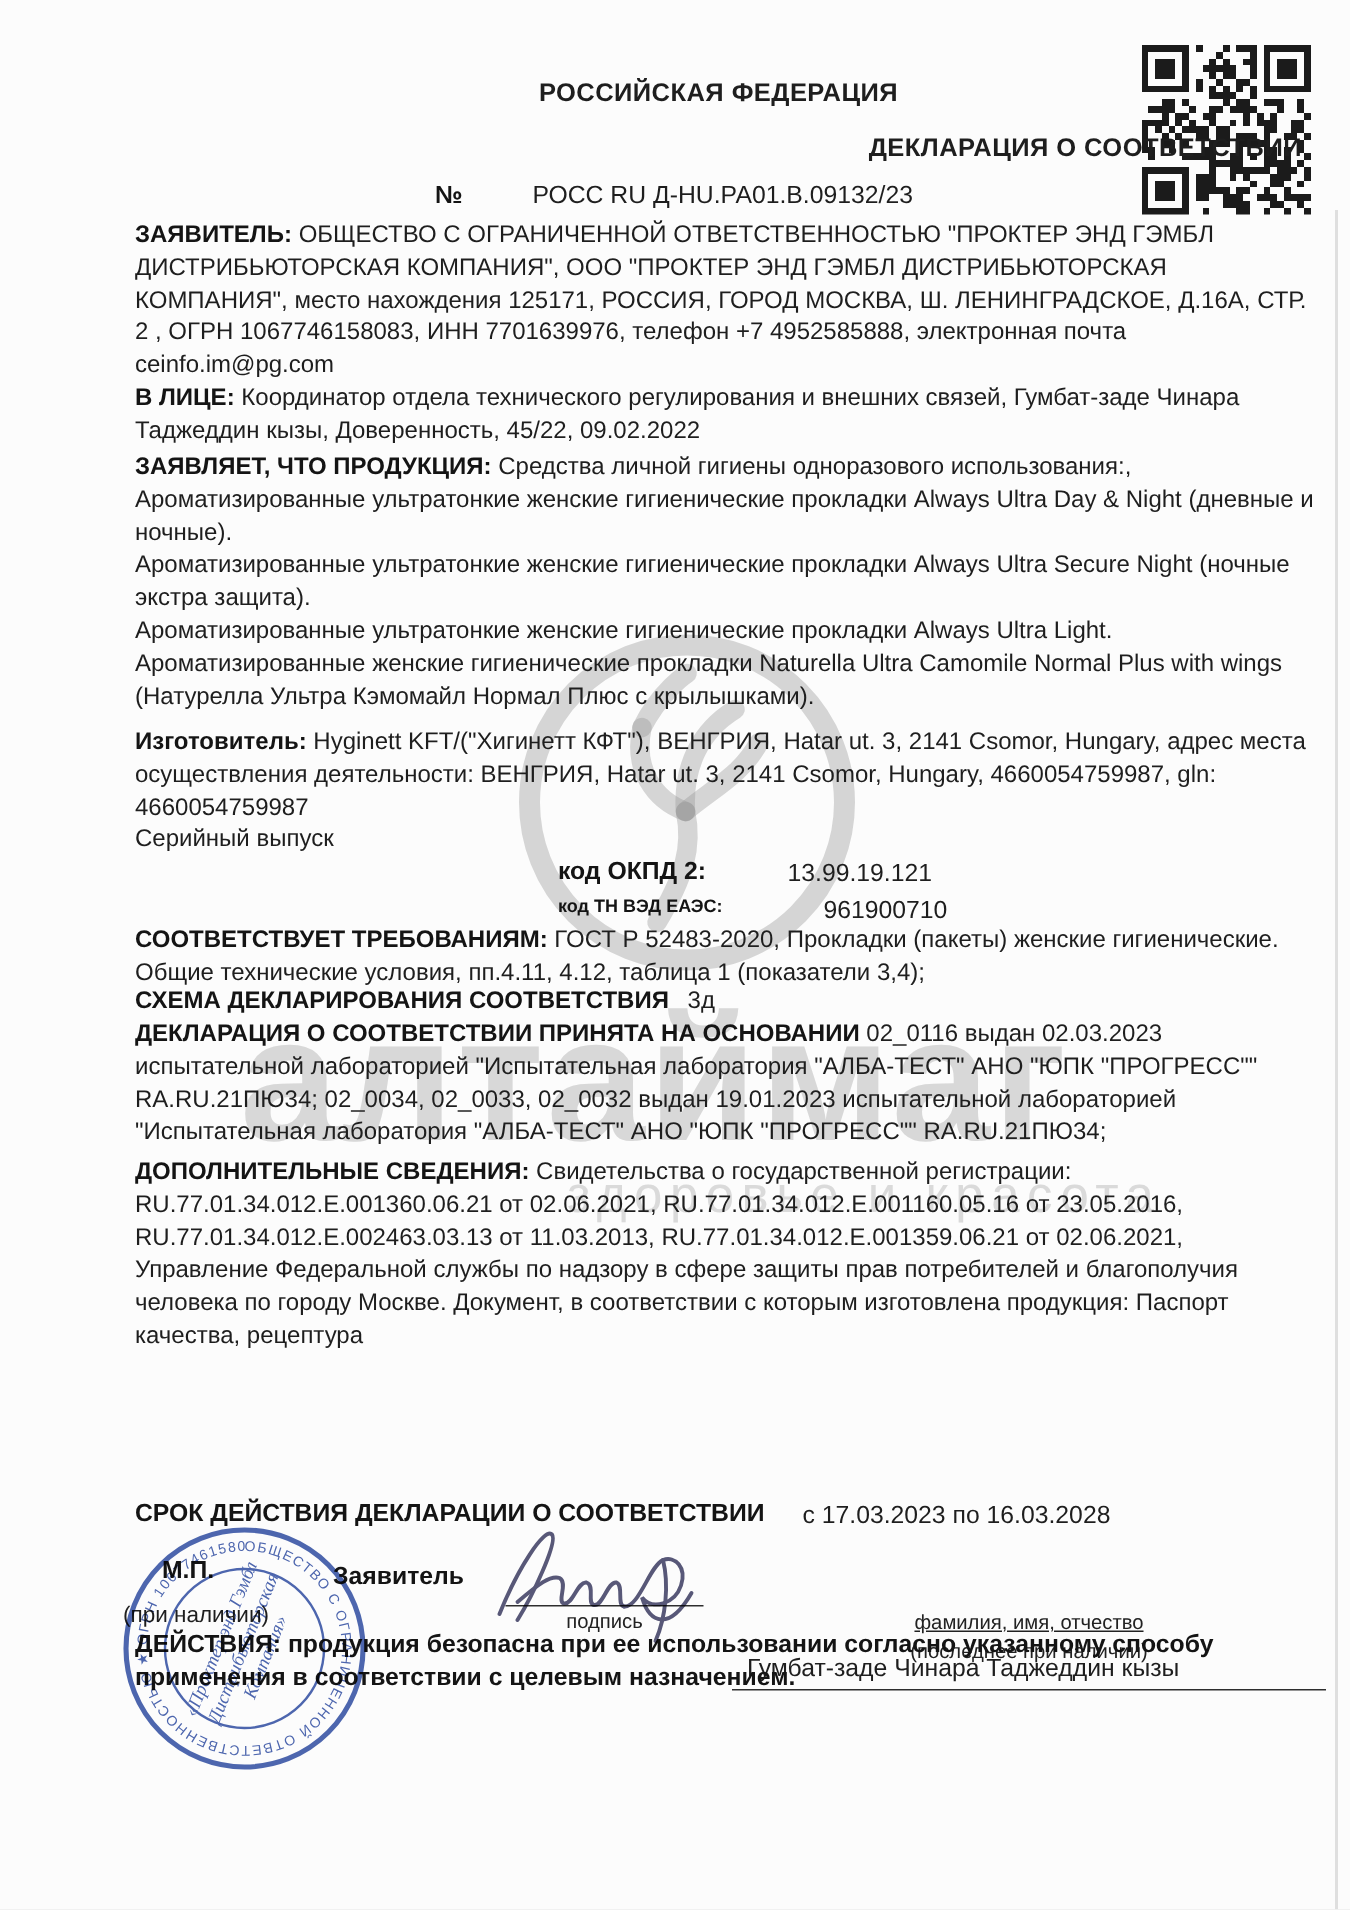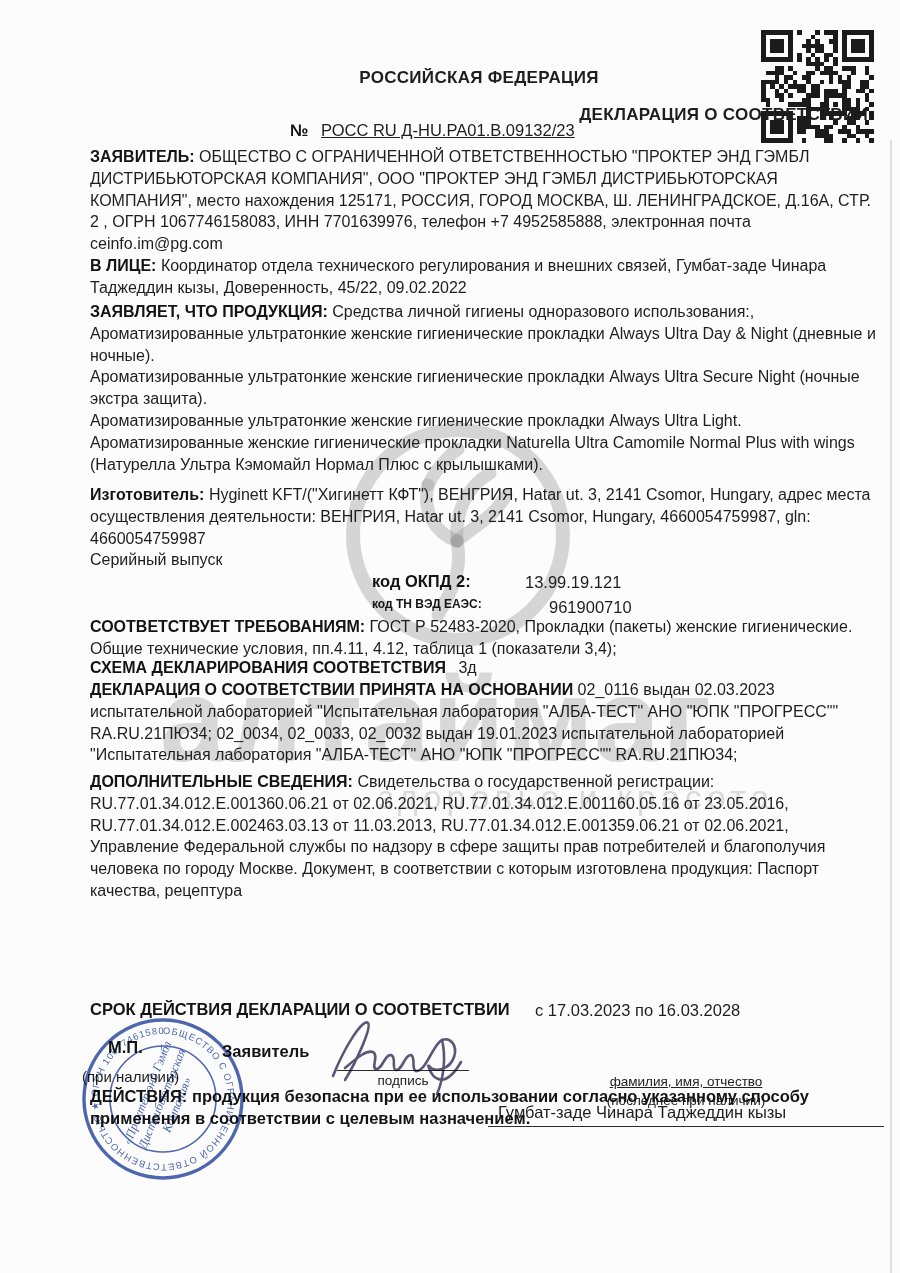--- a/index.html
+++ b/index.html
@@ -8,21 +8,21 @@
     position:relative;width:900px;height:1273px;margin:0 auto;
     background:#fcfcfc;overflow:hidden;
     font-family:"Liberation Sans","DejaVu Sans",sans-serif;
     color:#1e1e1e;
   }
   .abs{position:absolute;}
   .z2{z-index:2;}
   .center{text-align:center;}
   .b{font-weight:bold;color:#141414;}
   .para{font-size:16px;line-height:21.8px;width:788px;left:90px;}
-  .hdr{font-size:17px;font-weight:bold;left:90px;width:778px;letter-spacing:.3px;margin-top:16px;}
+  .hdr{font-size:17px;font-weight:bold;left:90px;width:778px;letter-spacing:.3px;}
   .small-cap{font-size:13.5px;color:#222;}
   .scan-line-right{position:absolute;left:890px;top:140px;width:2px;height:1133px;background:#cfcfcf;opacity:.65;z-index:1;}
   
   .wm-logo{position:absolute;left:338px;top:415px;z-index:1;}
   .wm-brand{
     position:absolute;left:160px;top:652px;z-index:1;
     font-size:118px;font-weight:bold;color:rgba(168,168,168,.42);
     letter-spacing:2px;white-space:nowrap;
   }
   .wm-tagline{
@@ -377,21 +377,21 @@
         <rect x="18" y="24" width="1" height="1"></rect>
         <rect x="21" y="24" width="1" height="1"></rect>
         <rect x="24" y="24" width="1" height="1"></rect>
       </g>
     </svg>
 
   <div class="abs z2 hdr center" style="top:52px;">РОССИЙСКАЯ ФЕДЕРАЦИЯ</div>
   <div class="abs z2 hdr center" style="top:89px;text-align:right;">ДЕКЛАРАЦИЯ О СООТВЕТСТВИИ</div>
   <div class="abs z2" style="top:121px;left:290px;font-size:16.5px;">
     <span class="b">№</span>
-    <span style="margin-left:8px;text-decoration:underline;">РОСС RU Д-HU.РА01.В.09132/23</span>
+    <span style="margin-left:42px;">РОСС RU Д-HU.РА01.В.09132/23</span>
   </div>
 
   <div class="abs z2 para" style="top:146px;">
     <span class="b">ЗАЯВИТЕЛЬ:</span>
     <span> </span>
     <span>ОБЩЕСТВО С ОГРАНИЧЕННОЙ ОТВЕТСТВЕННОСТЬЮ "ПРОКТЕР ЭНД ГЭМБЛ ДИСТРИБЬЮТОРСКАЯ КОМПАНИЯ", ООО "ПРОКТЕР ЭНД ГЭМБЛ ДИСТРИБЬЮТОРСКАЯ КОМПАНИЯ", место нахождения 125171, РОССИЯ, ГОРОД МОСКВА, Ш. ЛЕНИНГРАДСКОЕ, Д.16А, СТР. 2 , ОГРН 1067746158083, ИНН 7701639976, телефон +7 4952585888, электронная почта ceinfo.im@pg.com</span>
   </div>
 
   <div class="abs z2 para" style="top:255px;">
     <span class="b">В ЛИЦЕ:</span>

